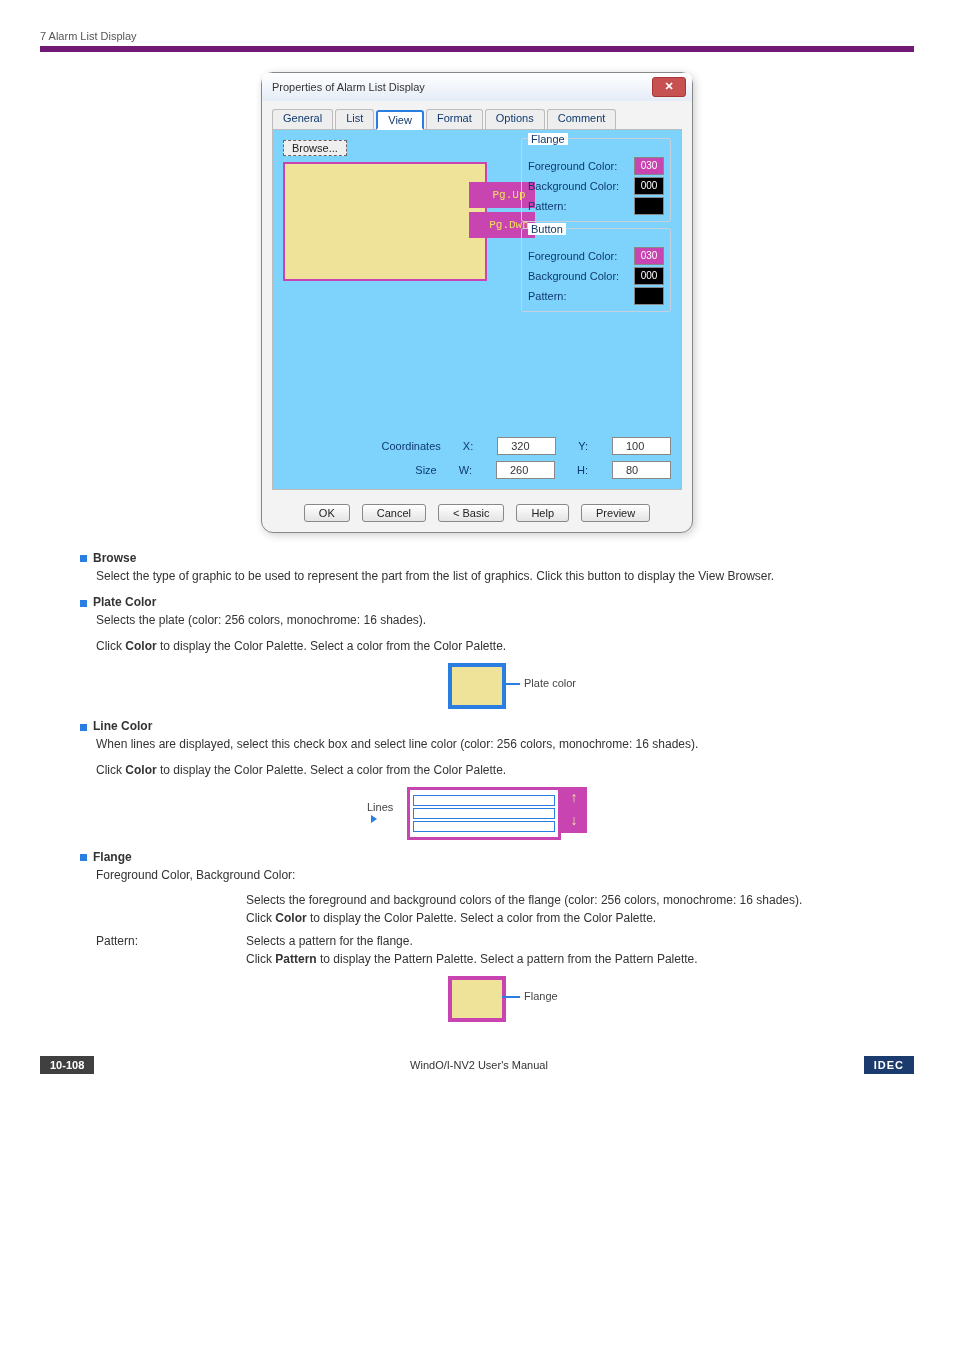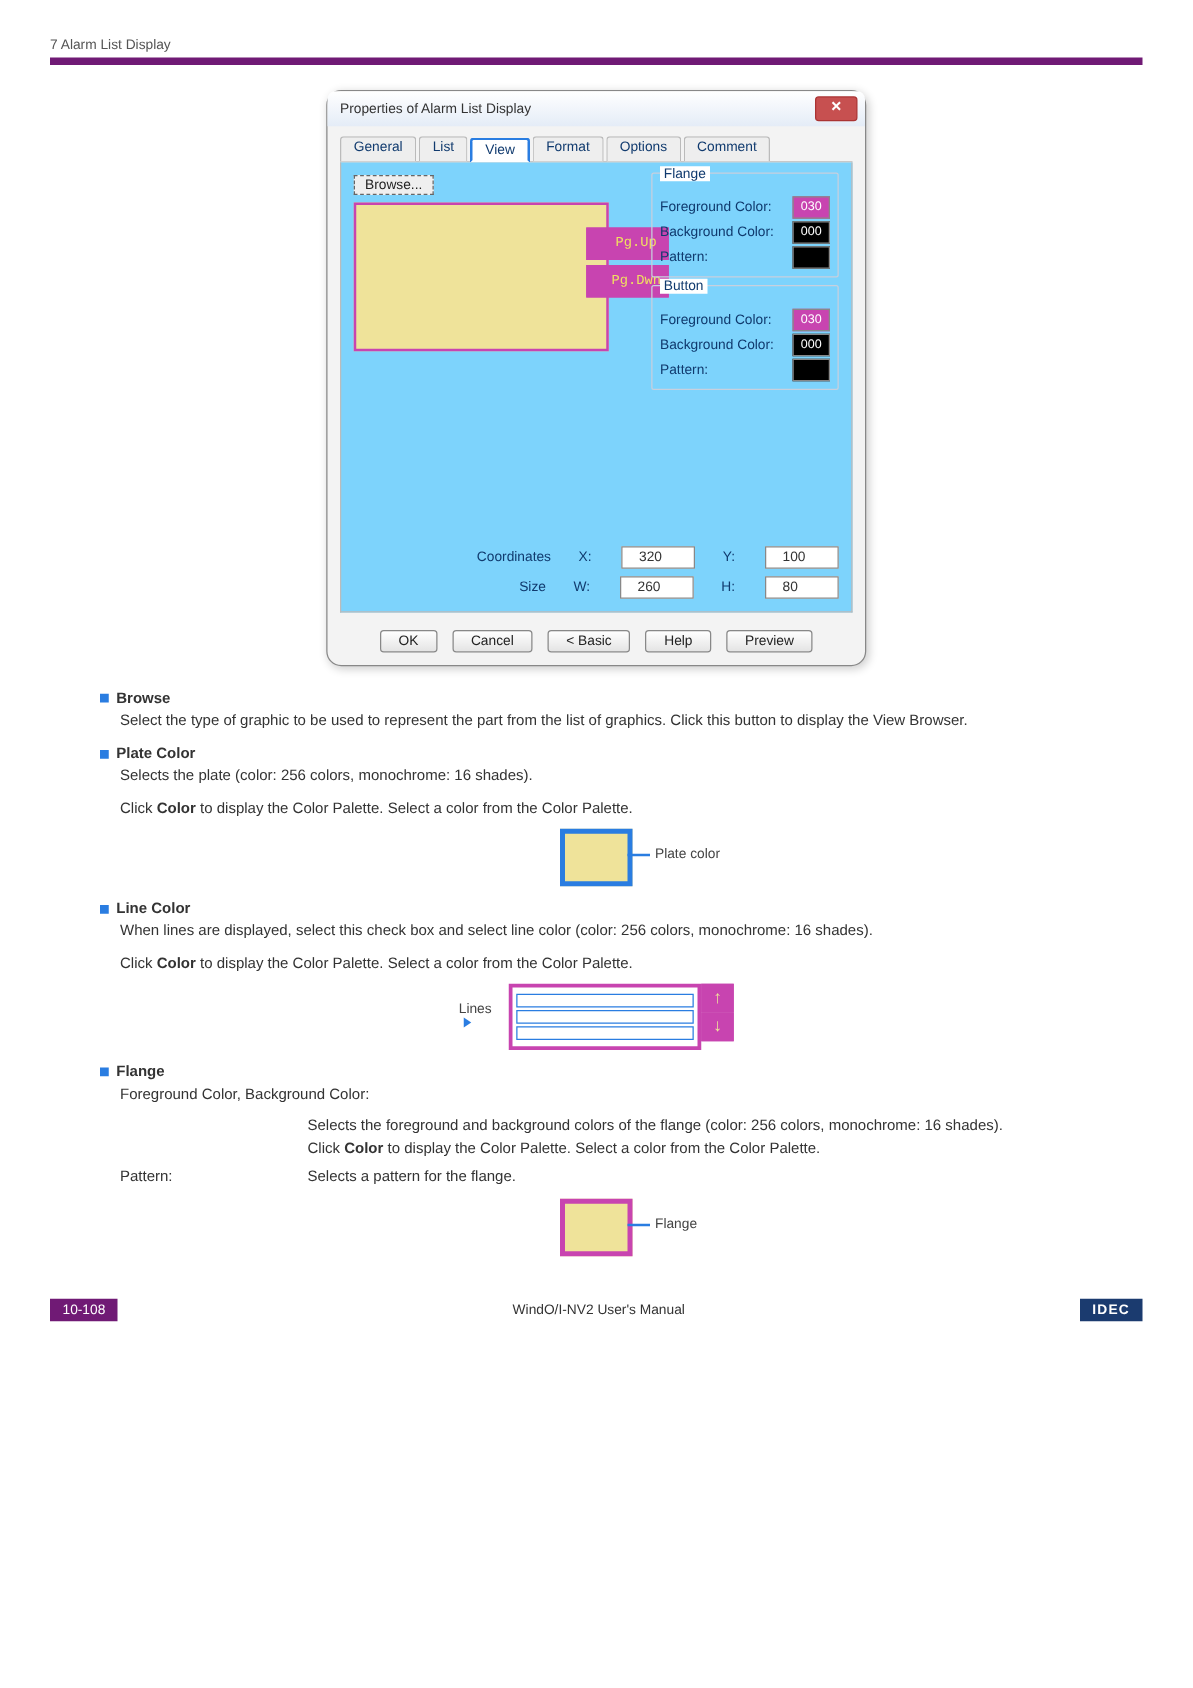--- a/index.html
+++ b/index.html
@@ -287,24 +287,24 @@
   }
 
   .footer {
     display: flex;
     justify-content: space-between;
     align-items: center;
     padding: 6px 40px;
     font-size: 11px;
   }
   .footer .pnum {
-    background: #701a75;
+    background: #404040;
     color: #fff;
     padding: 3px 10px;
-    font-weight: normal;
+    font-weight: bold;
   }
   .footer .center { color: #333; }
   .footer .brand {
     background: #1b3b6f;
     color: #fff;
     padding: 3px 10px;
     font-weight: bold;
     letter-spacing: 1px;
   }
 </style>
@@ -434,20 +434,21 @@
     <div class="lbl"></div>
     <div class="txt">
       <div>Selects the foreground and background colors of the flange (color: 256 colors, monochrome: 16 shades).</div>
       <div><span>Click </span><b>Color</b><span> to display the Color Palette. Select a color from the Color Palette.</span></div>
     </div>
   </div>
   <div class="flange-row">
     <div class="lbl">Pattern:</div>
     <div class="txt">
       <div>Selects a pattern for the flange.</div>
+      <div><span>Click </span><b>Pattern</b><span> to display the Pattern Palette. Select a pattern from the Pattern Palette.</span></div>
     </div>
   </div>
   <div class="fig-flange">
     <div class="bar"></div>
     <div class="lbl">Flange</div>
   </div>
 
 </div>
 
 <div class="footer">

